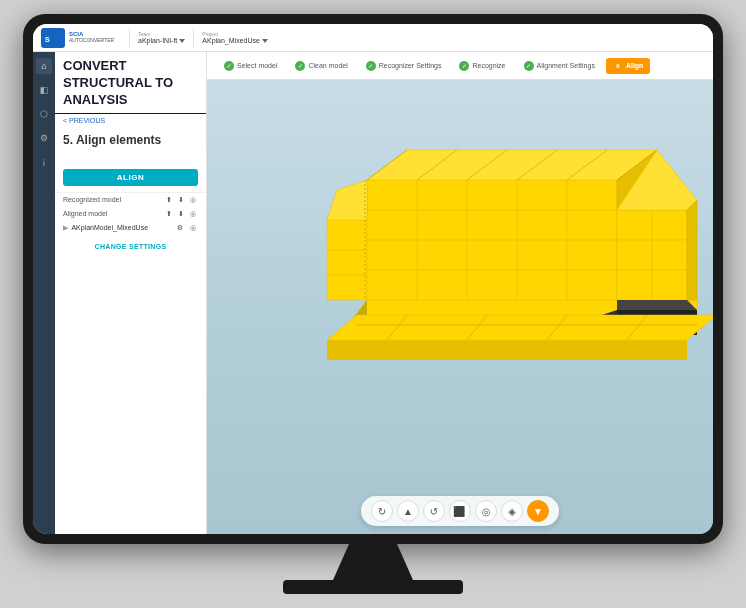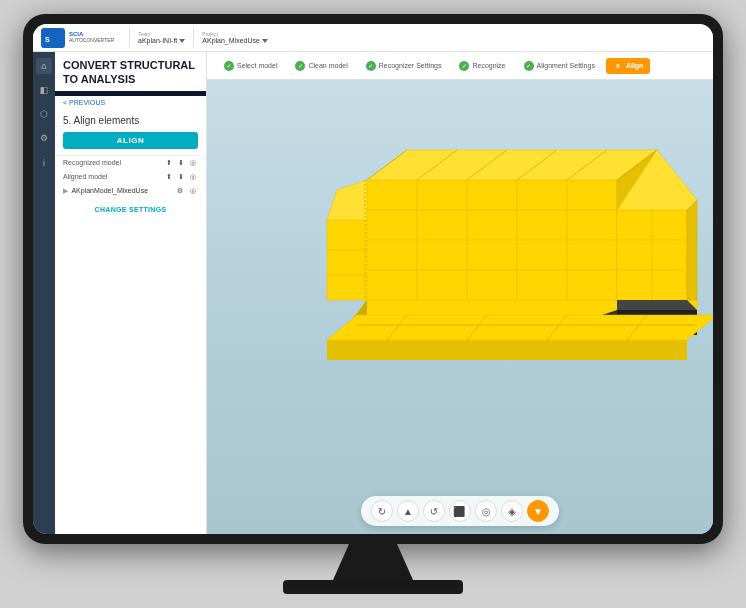--- a/index.html
+++ b/index.html
@@ -166,47 +166,47 @@
       background: #fff;
       border-right: 1px solid #e0e0e0;
       display: flex;
       flex-direction: column;
       flex-shrink: 0;
       font-size: 8px;
     }
 
     .panel-title {
       padding: 6px 8px 4px;
-      font-size: 11px;
+      font-size: 13px;
       font-weight: bold;
       color: #1a1a2e;
       line-height: 1.3;
-      border-bottom: 5px solid #0f172a;
+      border-bottom: 1px solid #0f172a;
     }
 
     .panel-previous {
       padding: 3px 8px;
       font-size: 7px;
       color: #1565c0;
       cursor: pointer;
       display: flex;
       align-items: center;
       gap: 3px;
     }
 
     .panel-section {
       padding: 6px 8px;
       border-bottom: 1px solid #f0f0f0;
     }
 
     .step-title {
-      font-size: 10px;
-      font-weight: normal;
+      font-size: 12px;
+      font-weight: bold;
       color: #333;
-      margin-bottom: 6px;
+      margin-bottom: 22px;
     }
 
     .btn-align {
       background: #00acc1;
       color: white;
       border: none;
       border-radius: 3px;
       padding: 4px 0;
       width: 100%;
       font-size: 8px;

